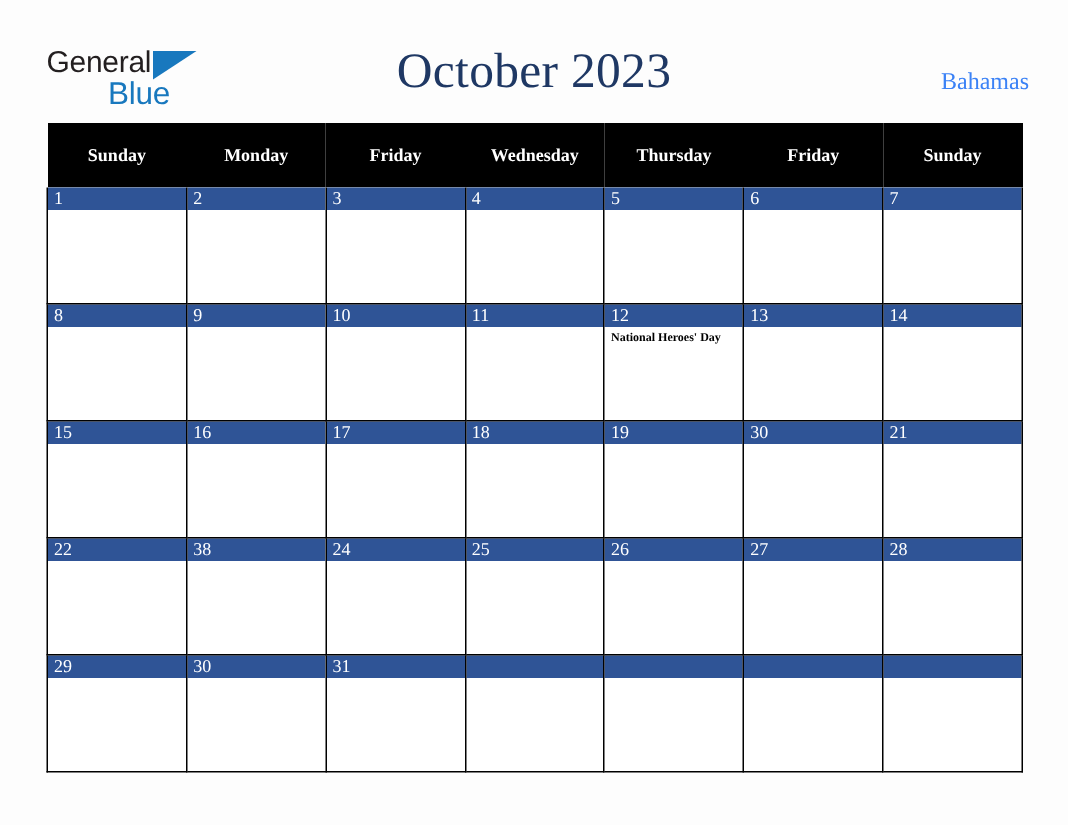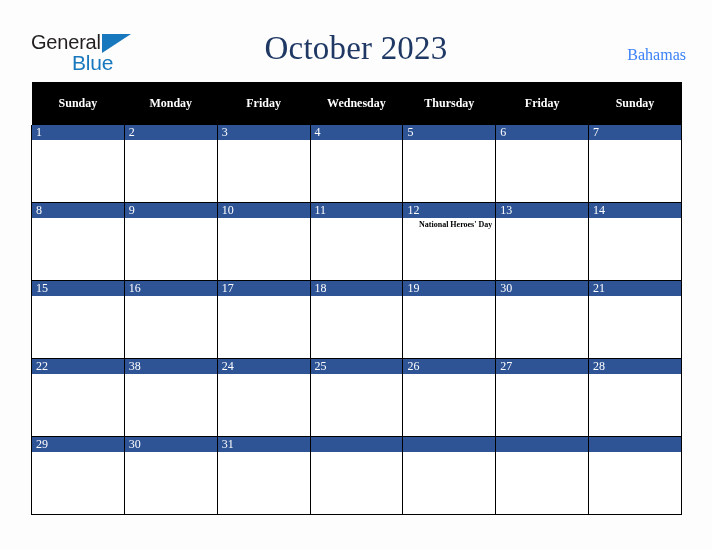--- a/index.html
+++ b/index.html
@@ -140,21 +140,20 @@
   .events {
     padding: 2px 3px 0 4px;
   }
   .event {
     font-family: "Liberation Serif", serif;
     font-weight: bold;
     font-size: 8px;
     line-height: 10px;
     color: #000000;
     word-wrap: break-word;
-    text-align: right;
   }
 </style>
 </head>
 <body>
 
 <div class="page">
 
   <div class="header">
 
     <div class="logo">

